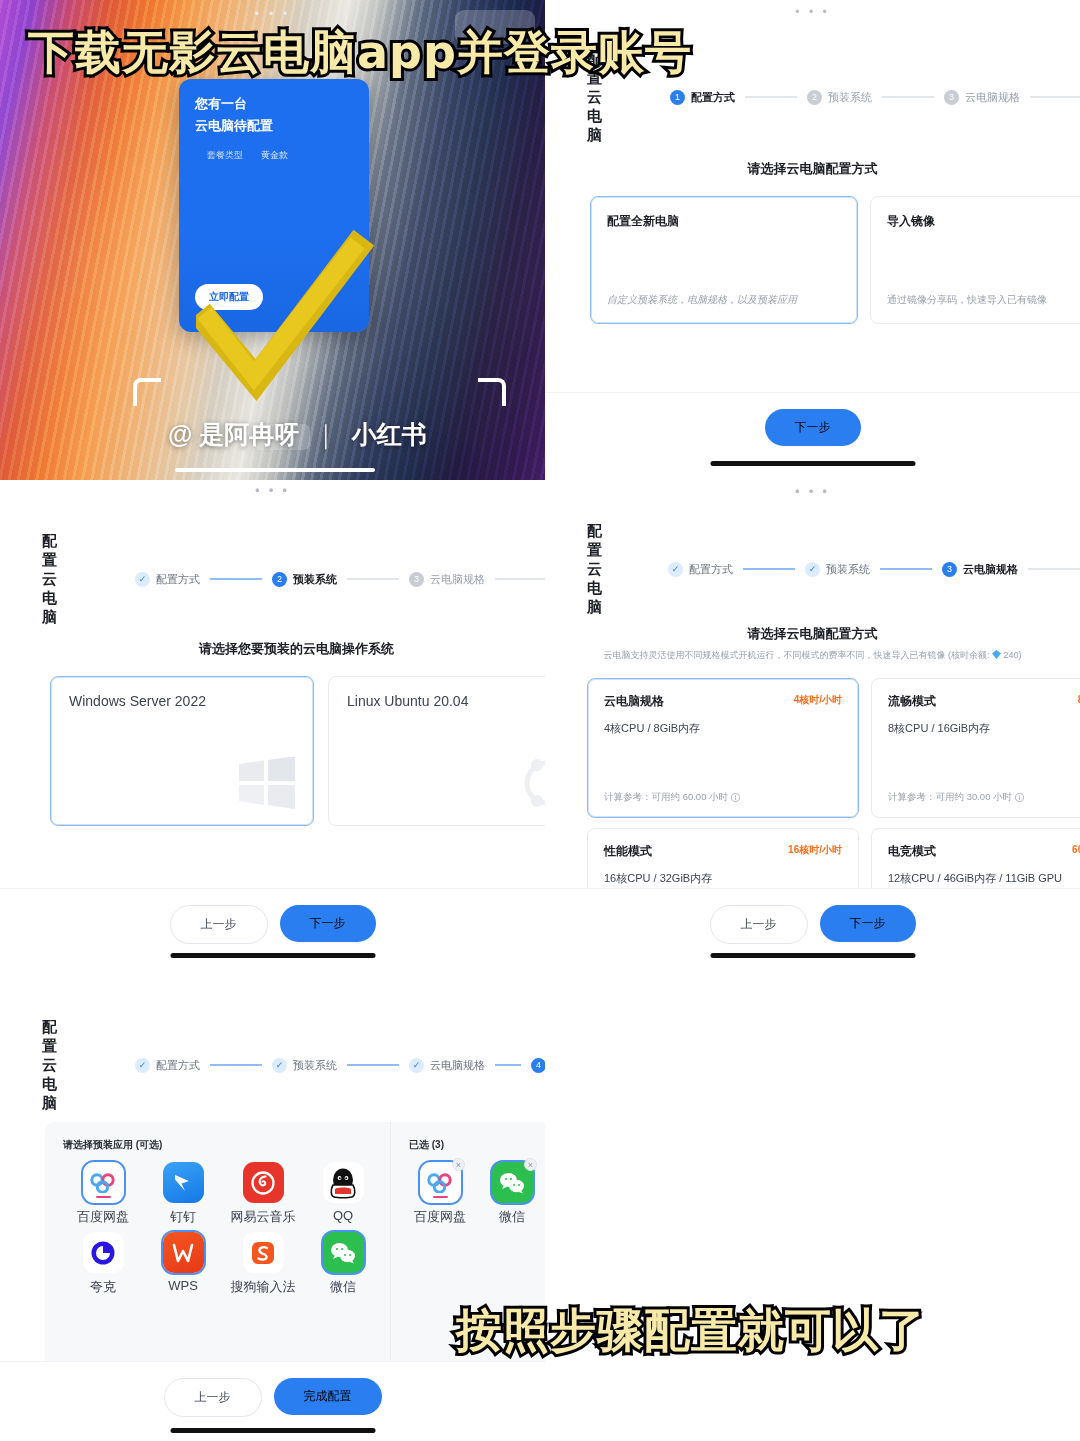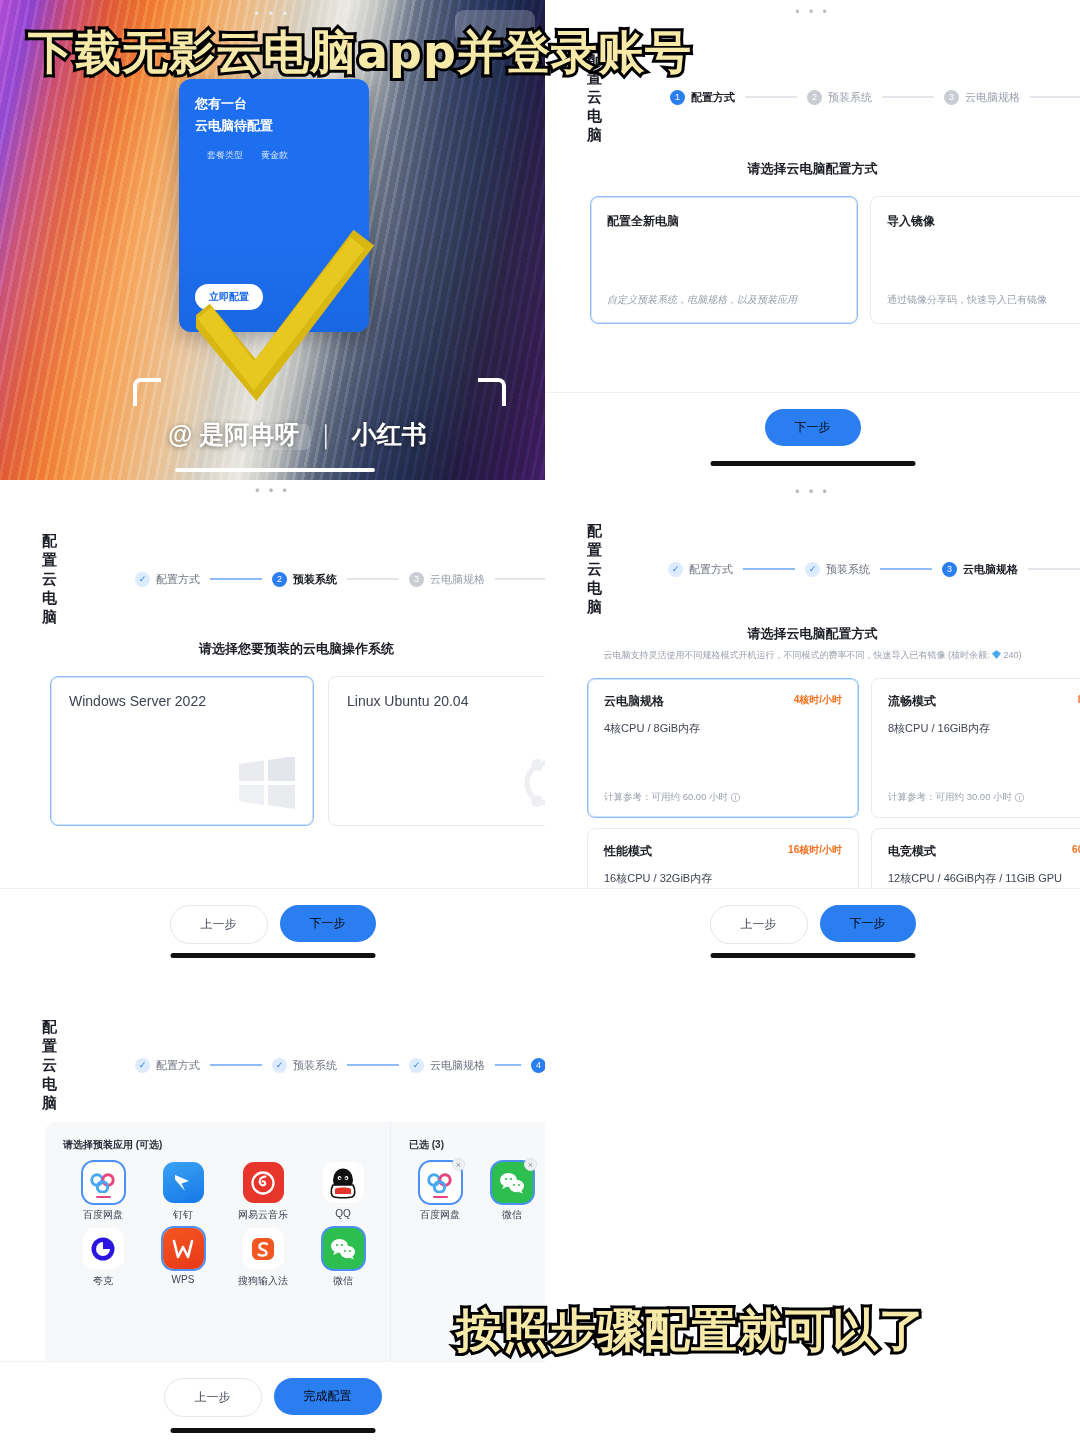--- a/index.html
+++ b/index.html
@@ -164,21 +164,21 @@
   .app-head { font-size:10px; font-weight:700; color:#2b2f38; margin-bottom:10px; }
   .app-grid { display:grid; grid-template-columns:repeat(4,80px); row-gap:6px; }
   .app-cell { width:80px; text-align:center; }
   .app-ico {
     width:41px; height:41px; border-radius:11px; margin:0 auto;
     display:flex; align-items:center; justify-content:center;
     font-weight:700; color:#fff; font-size:17px; position:relative;
     background:#fff;
   }
   .app-ico.selring { box-shadow:0 0 0 2px #4a90f5; }
-  .app-name { font-size:10px; color:#3d4350; margin-top:5px; white-space:nowrap; }
+  .app-name { font-size:13px; color:#3d4350; margin-top:5px; white-space:nowrap; }
   .sel-row { display:flex; gap:10px; }
   .sel-cell { width:62px; text-align:center; position:relative; }
   .xbadge {
     position:absolute; right:6px; top:-4px; width:13px; height:13px; border-radius:50%;
     background:#eef2f7; color:#8e949e; font-size:9px; line-height:13px; border:1px solid #dfe4ea; z-index:4;
   }
 
   
   #br { left:545px; top:1020px; width:535px; height:421px; }
   .ok-circle {

